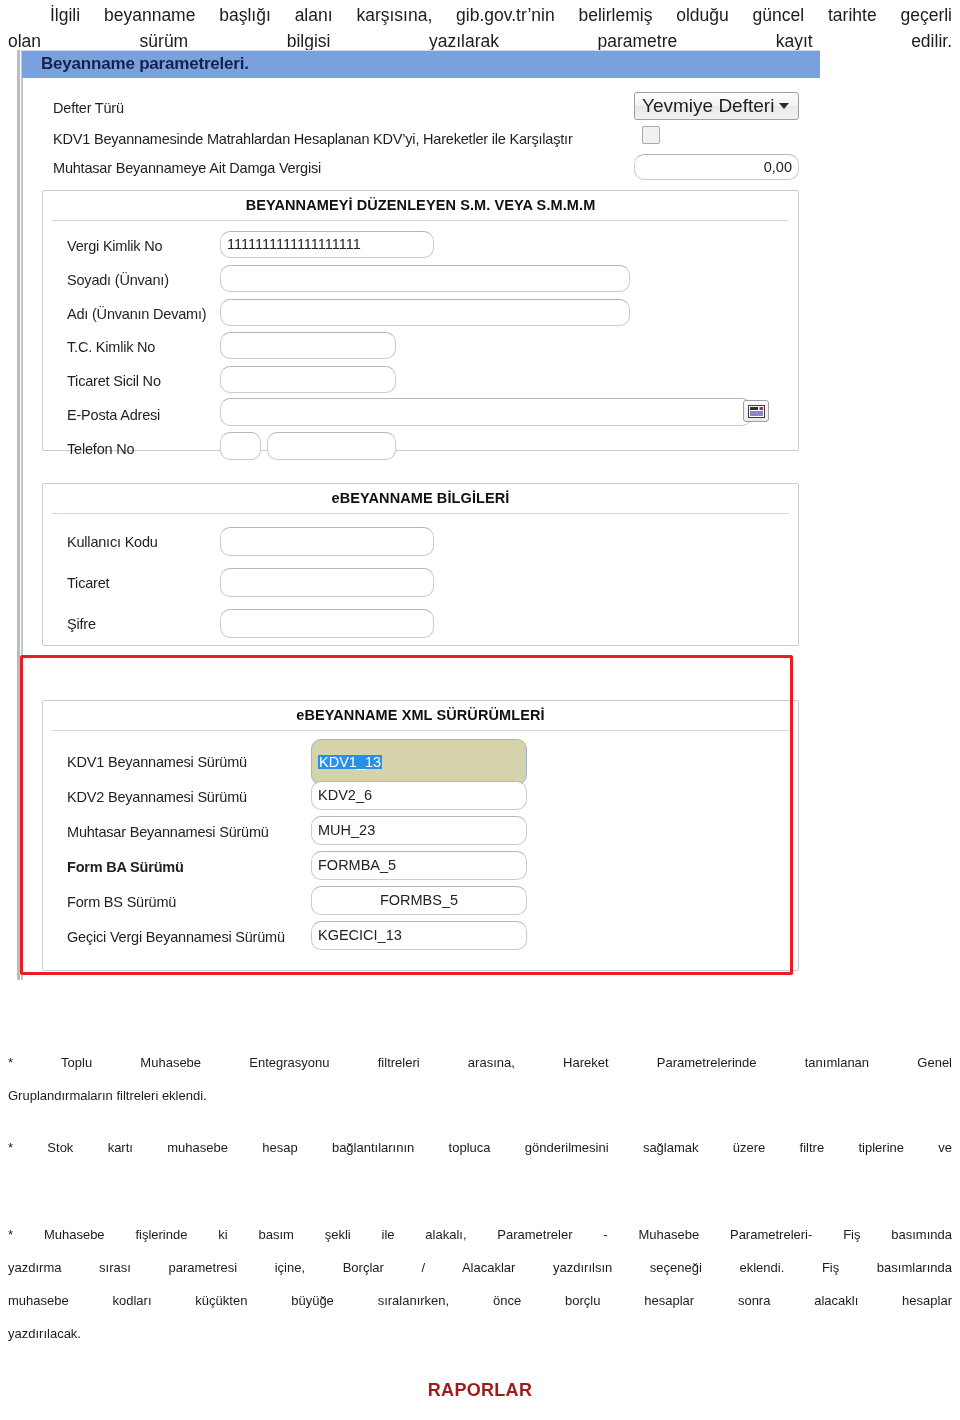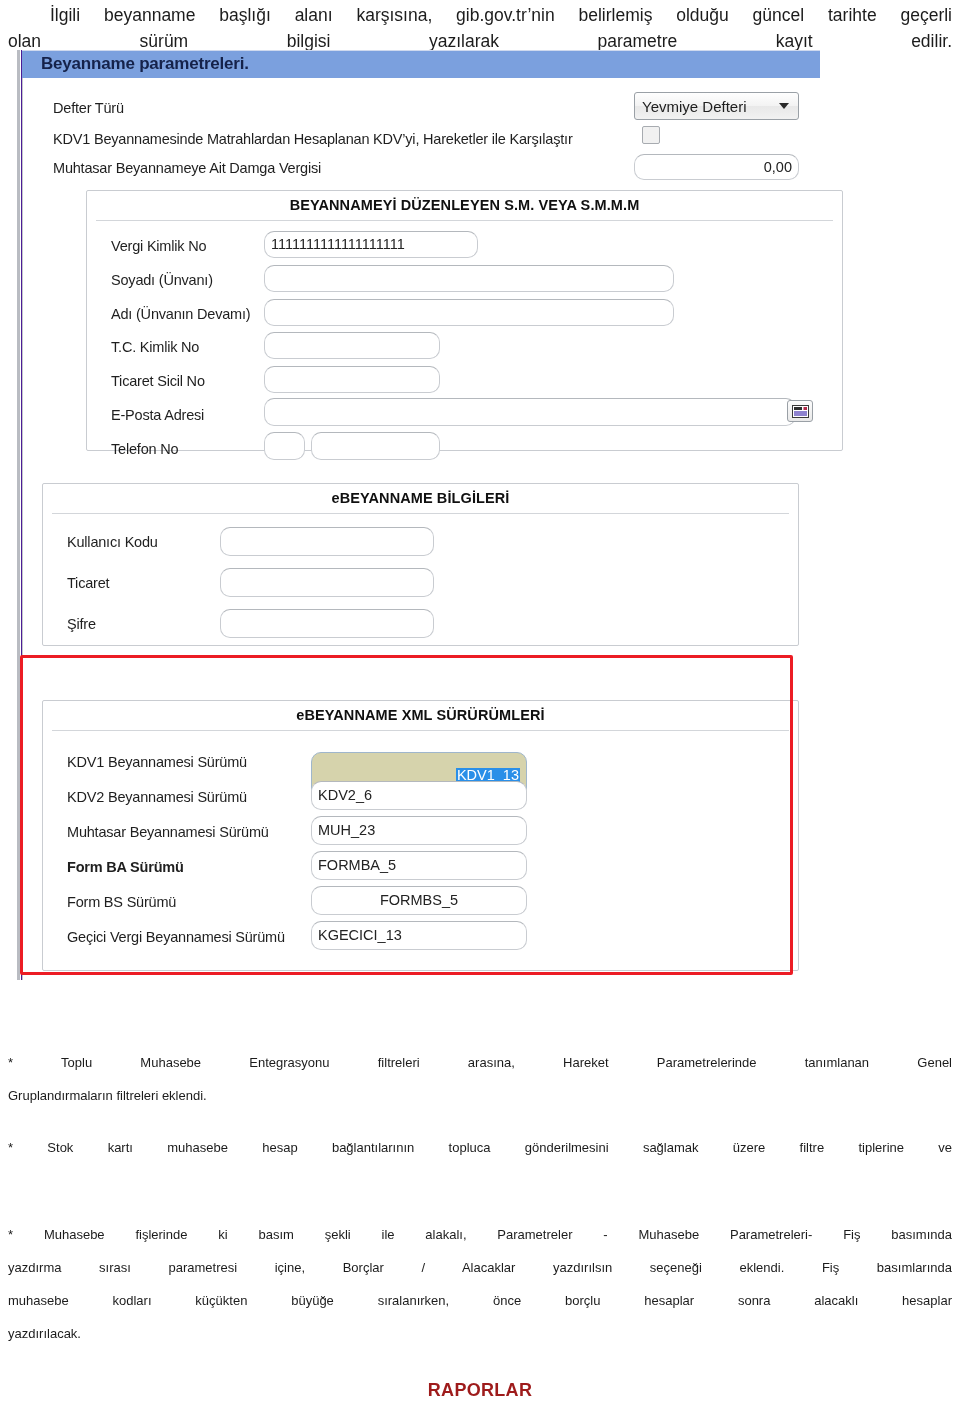--- a/index.html
+++ b/index.html
@@ -20,21 +20,21 @@
     text-align: justify;
     text-align-last: justify;
   }
   .intro .ln { display:block; }
   .intro .ln1 { text-indent: 42px; }
 
   
   .shot {
     position: absolute; left: 16px; top: 50px;
     width: 804px; height: 930px;
-    background: #4c1d95;
+    background: #f9a8d4;
   }
   .shot-left-rail {
     position:absolute; left:0; top:0; width:5px; height:930px;
     background: linear-gradient(to right,#ffffff 0 1px,#b9bcc2 1px 4px,#ffffff 4px 5px);
   }
   .titlebar {
     position:absolute; left:6px; top:0; width:798px; height:28px;
     background:#7ba0de;
     border-top:1px solid #cfd9ee;
   }
@@ -67,21 +67,21 @@
     display:flex; align-items:center;
   }
   .tbox.right { justify-content:flex-end; }
 
   .combo {
     position:absolute;
     height:28px;
     background:linear-gradient(to bottom,#fefefe 0%,#f3f3f3 48%,#e8e8e8 52%,#f2f2f2 100%);
     border:1px solid #9aa0a6;
     border-radius:3px;
-    font-size:15px; color:#1e1e1e;
+    font-size:19px; color:#1e1e1e;
     display:flex; align-items:center; padding-left:7px;
   }
   .combo .caret {
     position:absolute; right:9px; top:10px;
     width:0;height:0;border-left:5px solid transparent;border-right:5px solid transparent;
     border-top:6px solid #2a2a2a;
   }
   .chk {
     position:absolute; width:18px; height:18px;
     background:#f1f1f1;
@@ -175,21 +175,21 @@
       </div>
 
       <span class="lbl" style="left:30px; top:53px;">KDV1 Beyannamesinde Matrahlardan Hesaplanan KDV’yi, Hareketler ile Karşılaştır</span>
       <div class="chk" style="left:619px; top:48px;"></div>
 
       <span class="lbl" style="left:30px; top:82px;">Muhtasar Beyannameye Ait Damga Vergisi</span>
       <div class="tbox right" style="left:611px; top:76px; width:165px; height:26px;">
         <span>0,00</span>
       </div>
 
-      <div class="panel" style="left:19px; top:112px; width:757px; height:261px;margin-left:44px;">
+      <div class="panel" style="left:19px; top:112px; width:757px; height:261px;">
         <div class="panel-title">BEYANNAMEYİ DÜZENLEYEN  S.M. VEYA S.M.M.M</div>
         <div class="panel-rule"></div>
 
         <span class="lbl" style="left:24px; top:47px;">Vergi Kimlik No</span>
         <div class="tbox" style="left:177px; top:40px; width:214px; height:27px;">
           <span>1111111111111111111</span>
         </div>
 
         <span class="lbl" style="left:24px; top:81px;">Soyadı (Ünvanı)</span>
         <div class="tbox" style="left:177px; top:74px; width:410px; height:27px;">
@@ -251,21 +251,21 @@
         <div class="tbox" style="left:177px; top:125px; width:214px; height:29px;">
           <span></span>
         </div>
       </div>
 
       <div class="panel" style="left:19px; top:622px; width:757px; height:271px;">
         <div class="panel-title">eBEYANNAME XML SÜRÜRÜMLERİ</div>
         <div class="panel-rule"></div>
 
         <span class="lbl" style="left:24px; top:53px;">KDV1 Beyannamesi Sürümü</span>
-        <div class="tbox sel-field" style="left:268px; top:51px; width:216px; height:46px;justify-content:flex-end;">
+        <div class="tbox sel-field" style="left:268px; top:38px; width:216px; height:46px;">
           <span class="sel-text">KDV1_13</span>
         </div>
 
         <span class="lbl" style="left:24px; top:88px;">KDV2 Beyannamesi Sürümü</span>
         <div class="tbox" style="left:268px; top:80px; width:216px; height:29px;">
           <span>KDV2_6</span>
         </div>
 
         <span class="lbl" style="left:24px; top:123px;">Muhtasar Beyannamesi Sürümü</span>
         <div class="tbox" style="left:268px; top:115px; width:216px; height:29px;">

